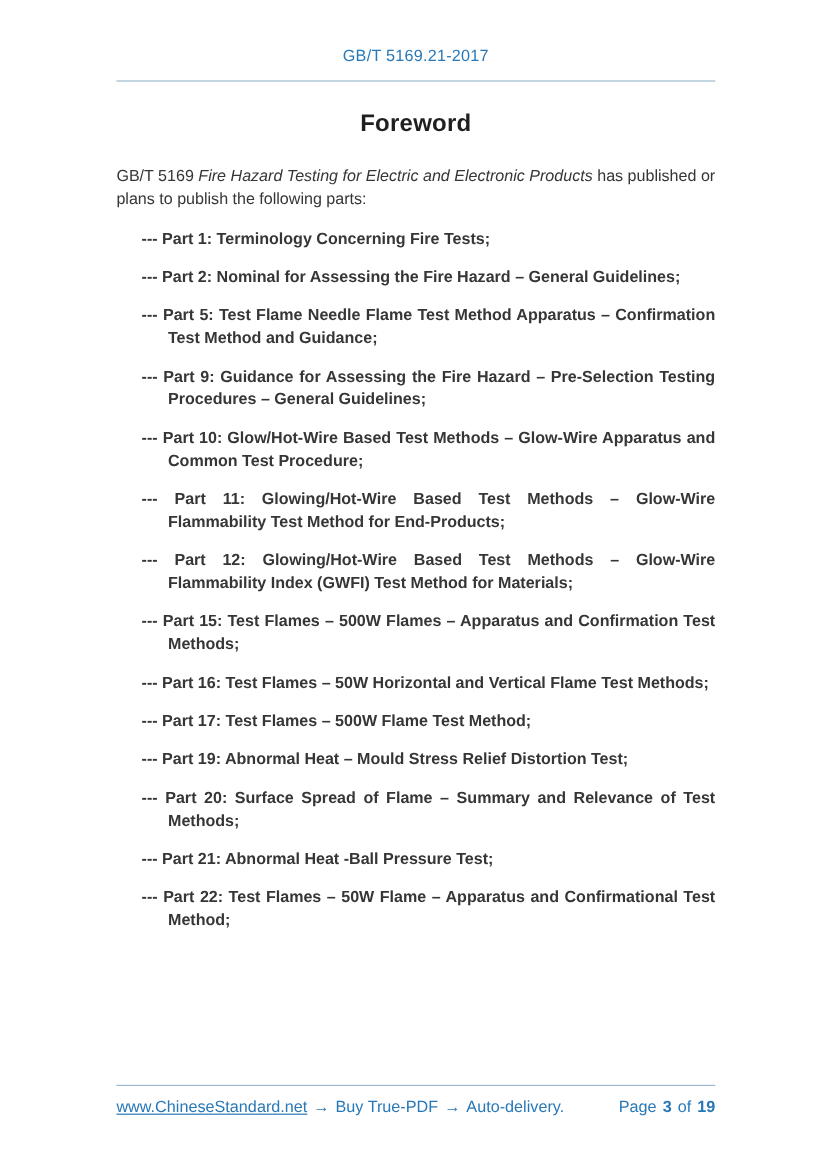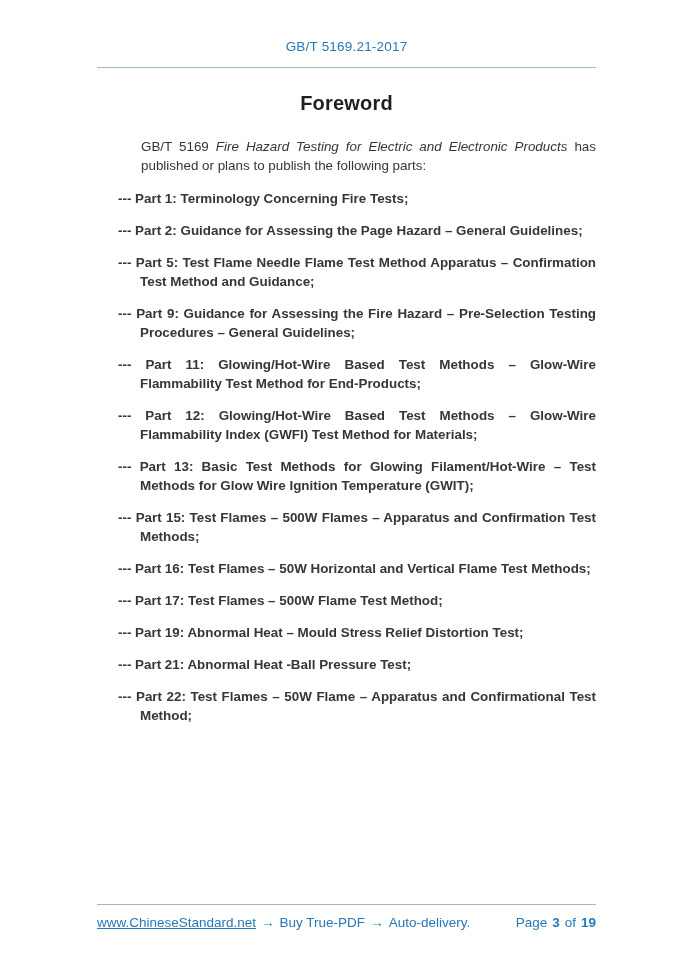--- a/index.html
+++ b/index.html
@@ -47,21 +47,20 @@
     position: absolute;
     top: 137px;
     left: 97px;
     width: 499px;
     font-size: 13.4px;
     color: #363636;
     line-height: 19px;
   }
   .intro {
     text-align: justify;
-    margin-left: 44px;
   }
   .intro .italic { font-style: italic; }
   ul.parts-list {
     list-style: none;
     margin-top: 14px;
     font-weight: bold;
   }
   ul.parts-list li {
     padding-left: 43px;
     text-indent: -22px;
@@ -115,30 +114,31 @@
 
   <div class="header-rule"></div>
 
   <div class="page-title">Foreword</div>
 
   <div class="content">
     <p class="intro"><span>GB/T 5169 </span><span class="italic">Fire Hazard Testing for Electric and Electronic Products</span><span> has published or plans to publish the following parts:</span></p>
 
     <ul class="parts-list">
       <li>--- Part 1: Terminology Concerning Fire Tests;</li>
-      <li>--- Part 2: Guidance for Assessing the Page Hazard – General Guidelines;</li>
+      <li>--- Part 2: Nominal for Assessing the Fire Hazard – General Guidelines;</li>
       <li>--- Part 5: Test Flame Needle Flame Test Method Apparatus – Confirmation Test Method and Guidance;</li>
       <li>--- Part 9: Guidance for Assessing the Fire Hazard – Pre-Selection Testing Procedures – General Guidelines;</li>
+      <li>--- Part 10: Glow/Hot-Wire Based Test Methods – Glow-Wire Apparatus and Common Test Procedure;</li>
       <li>--- Part 11: Glowing/Hot-Wire Based Test Methods – Glow-Wire Flammability Test Method for End-Products;</li>
       <li>--- Part 12: Glowing/Hot-Wire Based Test Methods – Glow-Wire Flammability Index (GWFI) Test Method for Materials;</li>
-      <li>--- Part 13: Basic Test Methods for Glowing Filament/Hot-Wire – Test Methods for Glow Wire Ignition Temperature (GWIT);</li>
       <li>--- Part 15: Test Flames – 500W Flames – Apparatus and Confirmation Test Methods;</li>
       <li>--- Part 16: Test Flames – 50W Horizontal and Vertical Flame Test Methods;</li>
       <li>--- Part 17: Test Flames – 500W Flame Test Method;</li>
       <li>--- Part 19: Abnormal Heat – Mould Stress Relief Distortion Test;</li>
+      <li>--- Part 20: Surface Spread of Flame – Summary and Relevance of Test Methods;</li>
       <li>--- Part 21: Abnormal Heat -Ball Pressure Test;</li>
       <li>--- Part 22: Test Flames – 50W Flame – Apparatus and Confirmational Test Method;</li>
     </ul>
   </div>
 
   <div class="footer-rule"></div>
 
   <div class="doc-footer">
     <div class="footer-left">
       <span class="footer-link">www.ChineseStandard.net</span>

